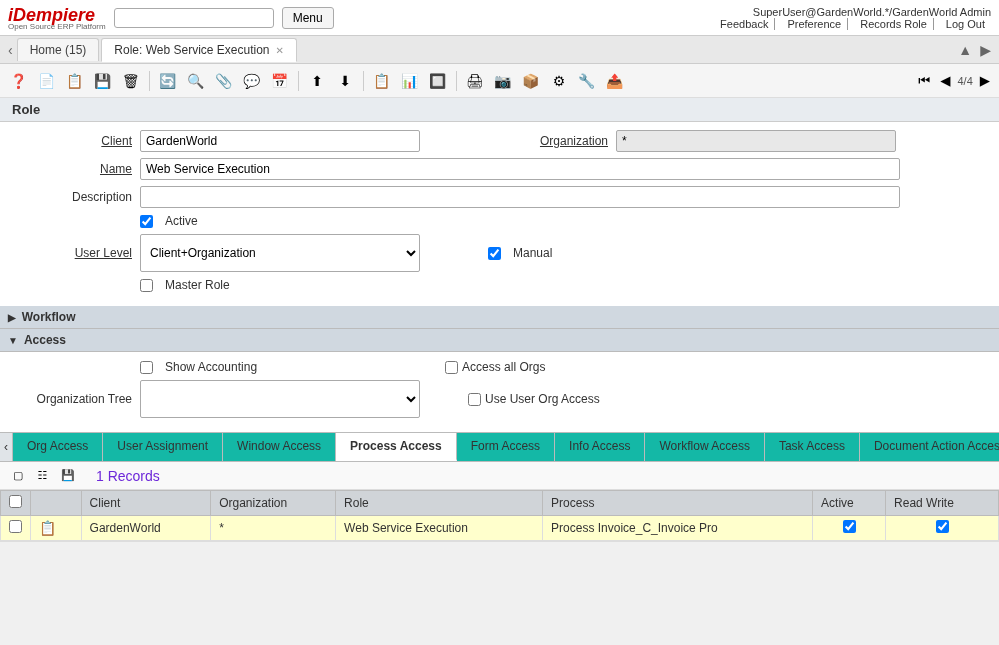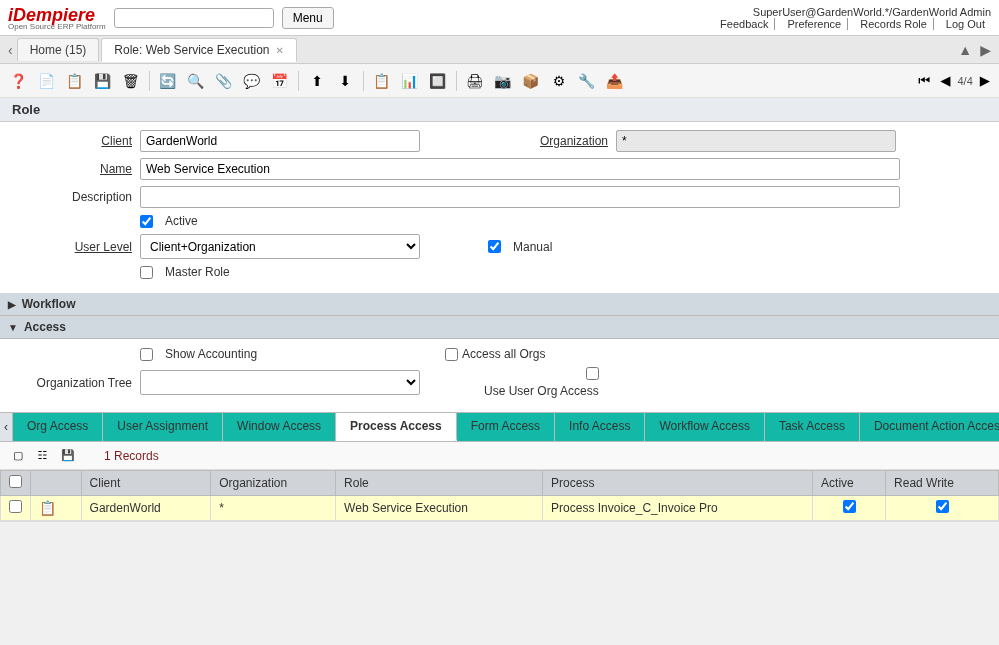--- a/index.html
+++ b/index.html
@@ -36,36 +36,36 @@
     
     .form-container { background: #fff; overflow-y: auto; }
     .section-header { background: #d0d8e0; padding: 4px 8px; font-weight: bold; font-size: 12px; border-bottom: 1px solid #bbb; cursor: pointer; display: flex; align-items: center; gap: 6px; }
     .section-body { padding: 8px 12px; }
     .form-row { display: flex; align-items: center; margin-bottom: 6px; gap: 8px; }
     .form-label { text-align: right; width: 120px; min-width: 120px; font-size: 12px; color: #333; }
     .form-label.required { text-decoration: underline; }
     .form-input { border: 1px solid #aaa; border-radius: 2px; padding: 2px 5px; font-size: 12px; background: #fff; height: 22px; }
     .form-input.wide { width: 280px; }
     .form-input.full { width: 760px; }
-    .form-select { border: 1px solid #aaa; border-radius: 2px; padding: 2px 5px; font-size: 12px; background: #fff; height: 25px; width: 280px; }
+    .form-select { border: 1px solid #aaa; border-radius: 2px; padding: 2px 5px; font-size: 12px; background: #fff; height: 38px; width: 280px; }
     .form-checkbox { margin-right: 4px; }
     .checkbox-label { font-size: 12px; }
     .access-body { padding: 8px 12px; }
 
     
     .sub-tab-strip { display: flex; background: #e0e4e8; border-top: 1px solid #bbb; border-bottom: 1px solid #bbb; overflow-x: auto; }
     .sub-tab { padding: 6px 14px; font-size: 12px; cursor: pointer; border-right: 1px solid #bbb; white-space: nowrap; background: #14b8a6; }
     .sub-tab.active { background: #fff; border-bottom: 2px solid #fff; font-weight: bold; }
     .sub-tab-nav { display: flex; align-items: center; padding: 0 4px; background: #e0e4e8; border-right: 1px solid #bbb; cursor: pointer; }
 
     
     .sub-content { background: #fff; }
     .sub-toolbar { display: flex; align-items: center; padding: 4px 8px; gap: 4px; border-bottom: 1px solid #ddd; background: #f9f9f9; }
     .sub-tb-btn { background: none; border: 1px solid transparent; cursor: pointer; padding: 2px 4px; font-size: 11px; border-radius: 2px; }
-    .record-count { font-size: 12px; color: #7f1d1d; margin-left: 20px; }
+    .record-count { font-size: 14px; color: #6d28d9; margin-left: 12px; }
 
     
     .data-table { width: 100%; border-collapse: collapse; font-size: 12px; }
     .data-table th { background: #d0d4d8; border: 1px solid #bbb; padding: 4px 8px; text-align: left; font-weight: normal; font-size: 12px; }
     .data-table td { border: 1px solid #ddd; padding: 4px 8px; }
     .data-table tr.selected td { background: #ffffcc; }
     .data-table tr:not(.selected) td { background: #fff; }
     .check-cell { width: 20px; text-align: center; }
 
     
@@ -267,21 +267,21 @@
         <input type="checkbox" style="">
         <span class="checkbox-label">Access all Orgs</span>
       </span>
     </div>
 
     <div class="form-row">
       <span class="form-label">Organization Tree</span>
       <select class="form-select">
         <option value=""></option>
       </select>
-      <span style="margin-left:56px; display:flex; align-items:flex-end; gap:4px;flex-direction:column;">
+      <span style="margin-left:40px; display:flex; align-items:flex-end; gap:4px;">
         <input type="checkbox" style="">
         <span class="checkbox-label">Use User Org Access</span>
       </span>
     </div>
   </div>
 </div>
 
 <div class="sub-tab-strip">
   <div class="sub-tab-nav">‹</div>
   <div class="sub-tab">Org Access</div>

